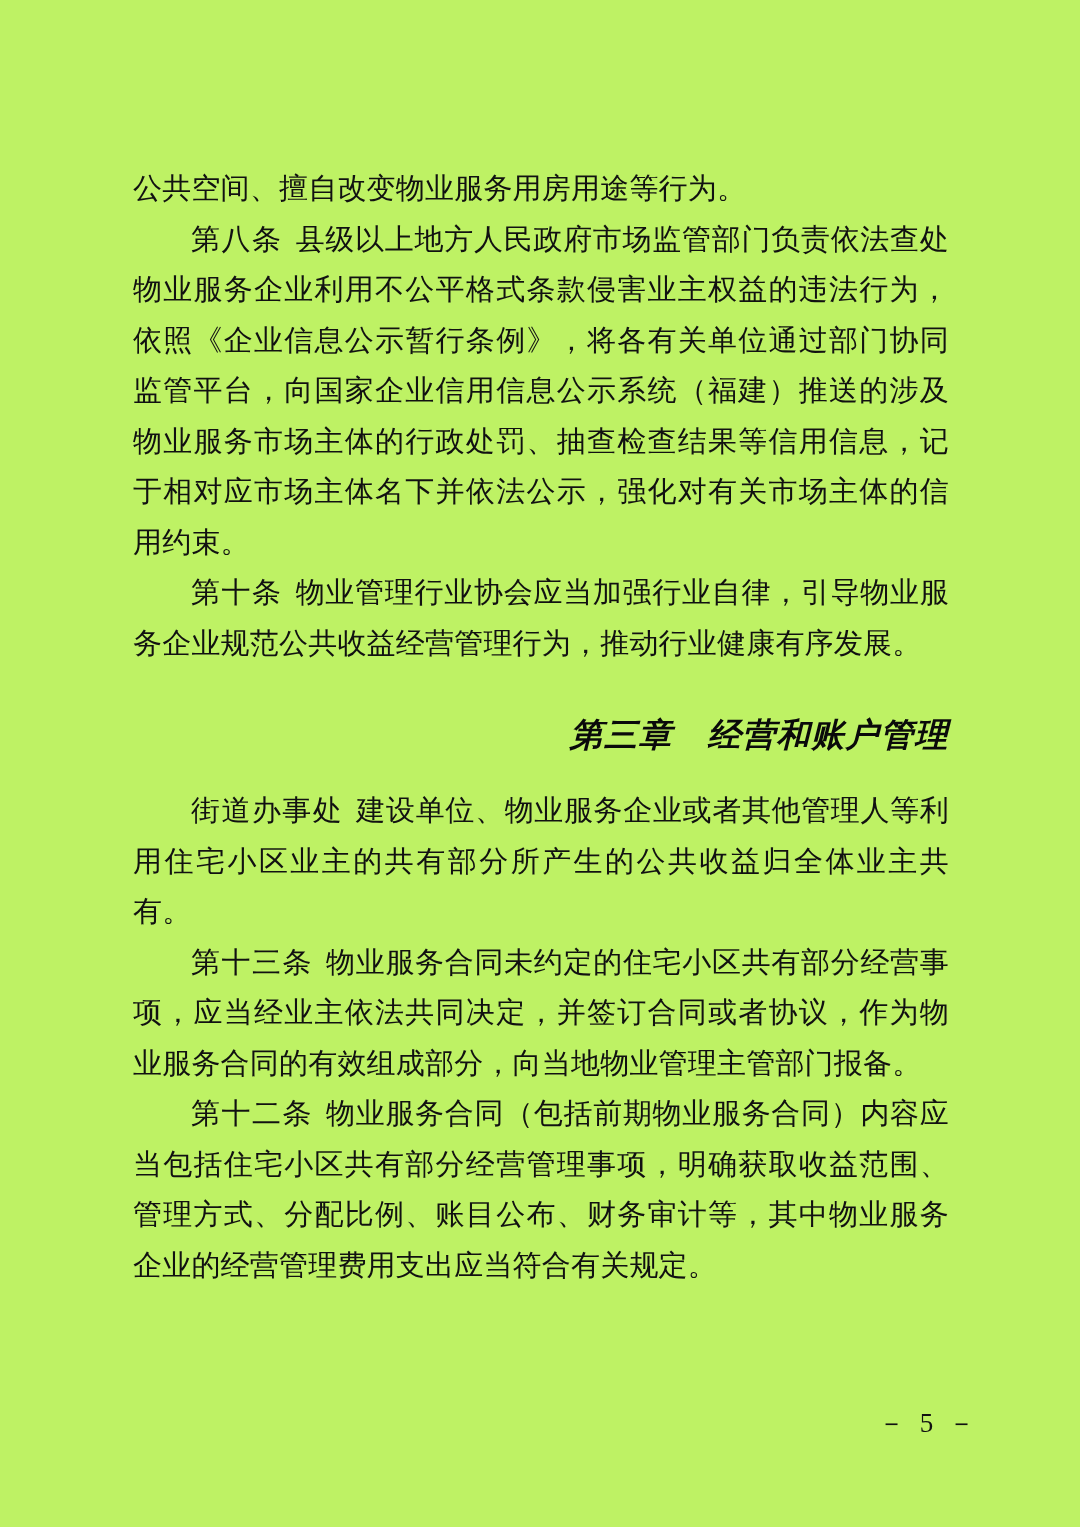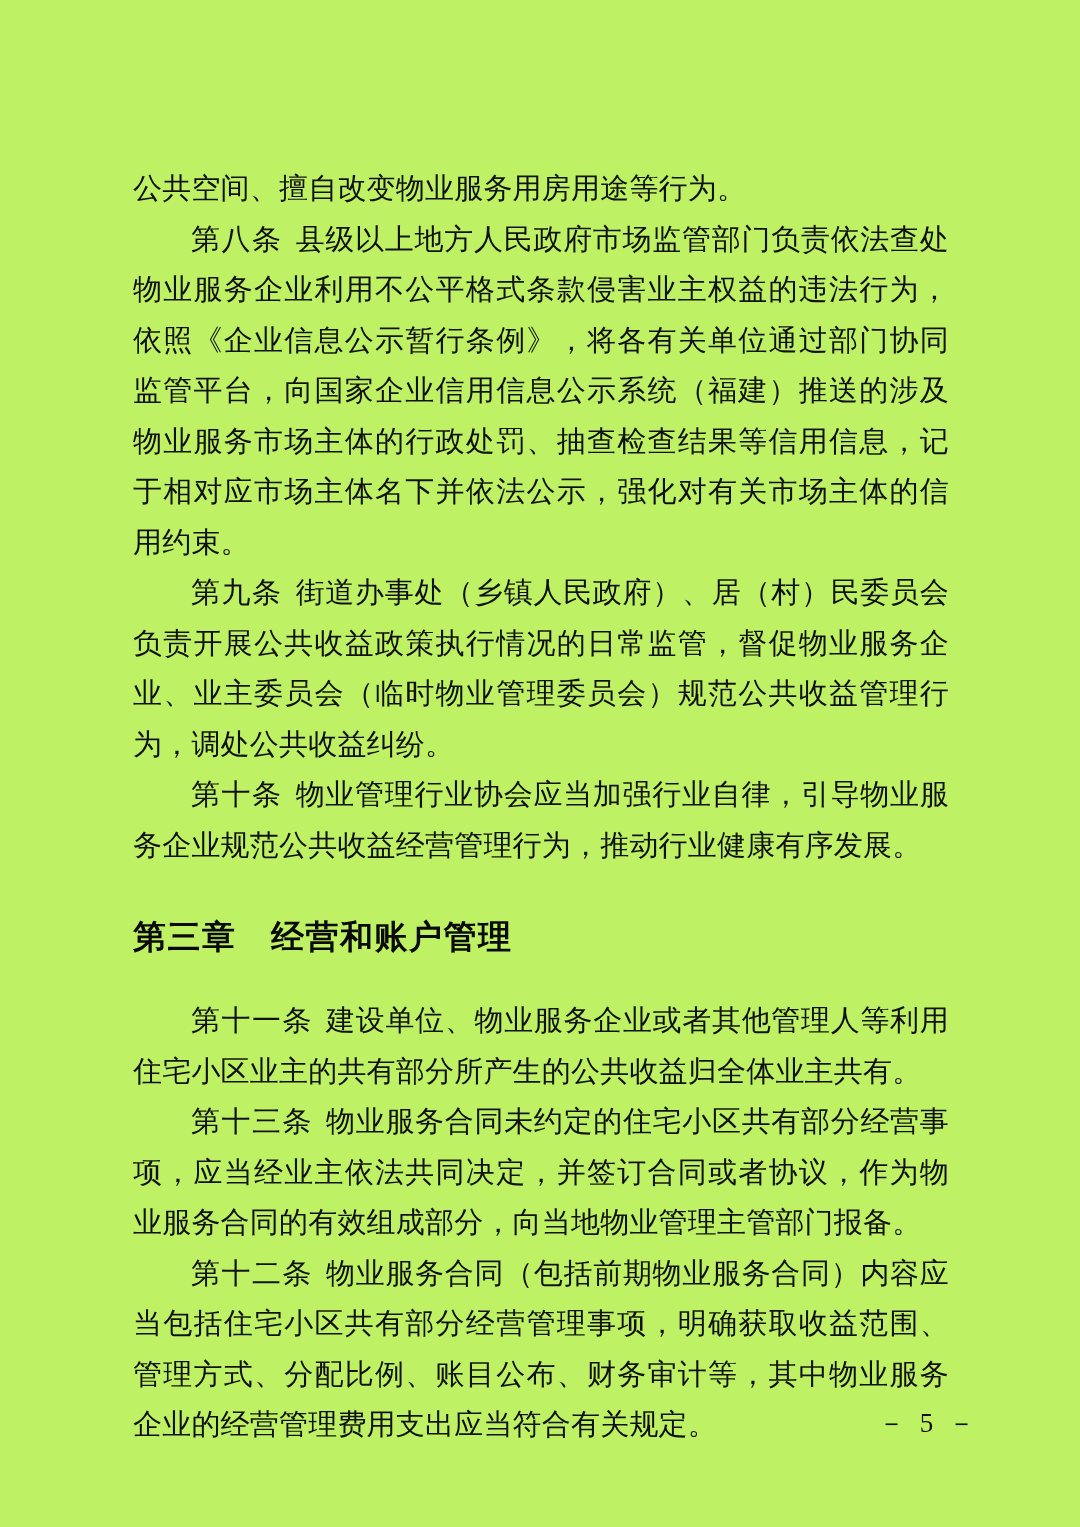--- a/index.html
+++ b/index.html
@@ -46,44 +46,44 @@
     font-weight: normal;
     font-family: "Liberation Sans", "DejaVu Sans", sans-serif;
     margin-right: 0.45em;
     letter-spacing: 1px;
   }
   .chapter-heading {
     font-family: "Liberation Sans", "DejaVu Sans", sans-serif;
     font-weight: bold;
     font-size: 33px;
     line-height: 40px;
-    text-align: left;
+    text-align: right;
     text-indent: 0;
-    margin: 47px 0 38px 0;
+    margin: 47px 0 30px 0;
     letter-spacing: 1.5px;
     color: #0a0a0a;
+    font-style: italic;
   }
   .page-number {
     position: absolute;
     right: 134px;
     top: 1405px;
     font-size: 27px;
     letter-spacing: 4px;
     color: #111111;
     font-family: "Liberation Serif", "DejaVu Serif", serif;
   }
 </style>
 </head>
 <body>
 
 <div class="page">
   <div class="content" id="document-body">
       <p class="para no-indent"><span>公共空间、擅自改变物业服务用房用途等行为。</span></p>
       <p class="para"><span class="lead">第八条</span><span>县级以上地方人民政府市场监管部门负责依法查处物业服务企业利用不公平格式条款侵害业主权益的违法行为，依照《企业信息公示暂行条例》，将各有关单位通过部门协同监管平台，向国家企业信用信息公示系统（福建）推送的涉及物业服务市场主体的行政处罚、抽查检查结果等信用信息，记于相对应市场主体名下并依法公示，强化对有关市场主体的信用约束。</span></p>
-      <p class="para"><span class="lead">第九条</span><span>街道办事处（乡镇人民政府）、居（村）民委员会负责开展公共收益政策执行情况的日常监管，督促物业服务企业、业主委员会（临时物业管理委员会）规范公共收益管理行为，调处公共收益纠纷。</span></p>
       <p class="para"><span class="lead">第十条</span><span>物业管理行业协会应当加强行业自律，引导物业服务企业规范公共收益经营管理行为，推动行业健康有序发展。</span></p>
       <h2 class="chapter-heading">第三章　经营和账户管理</h2>
-      <p class="para"><span class="lead">第十一条</span><span>建设单位、物业服务企业或者其他管理人等利用住宅小区业主的共有部分所产生的公共收益归全体业主共有。</span></p>
+      <p class="para"><span class="lead">街道办事处</span><span>建设单位、物业服务企业或者其他管理人等利用住宅小区业主的共有部分所产生的公共收益归全体业主共有。</span></p>
       <p class="para"><span class="lead">第十三条</span><span>物业服务合同未约定的住宅小区共有部分经营事项，应当经业主依法共同决定，并签订合同或者协议，作为物业服务合同的有效组成部分，向当地物业管理主管部门报备。</span></p>
       <p class="para"><span class="lead">第十二条</span><span>物业服务合同（包括前期物业服务合同）内容应当包括住宅小区共有部分经营管理事项，明确获取收益范围、管理方式、分配比例、账目公布、财务审计等，其中物业服务企业的经营管理费用支出应当符合有关规定。</span></p>
     </div>
   <div class="page-number">－ 5 －</div>
 </div>
 
 </body></html>

